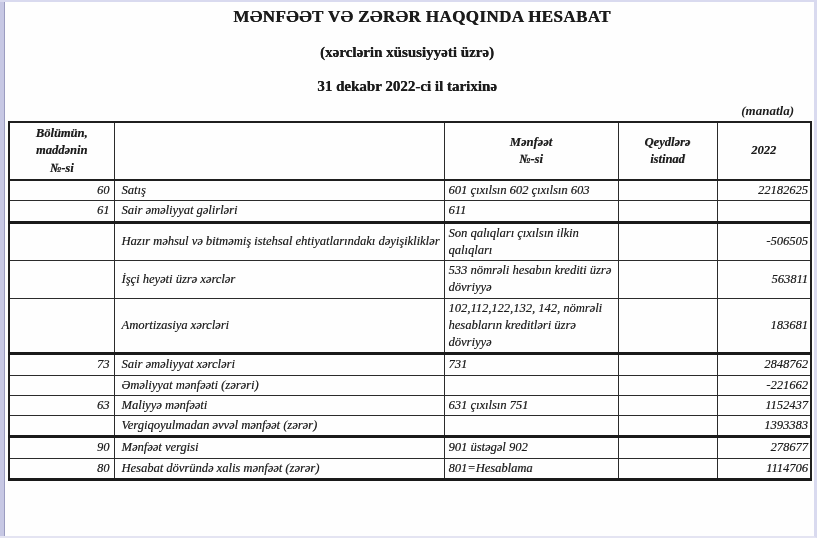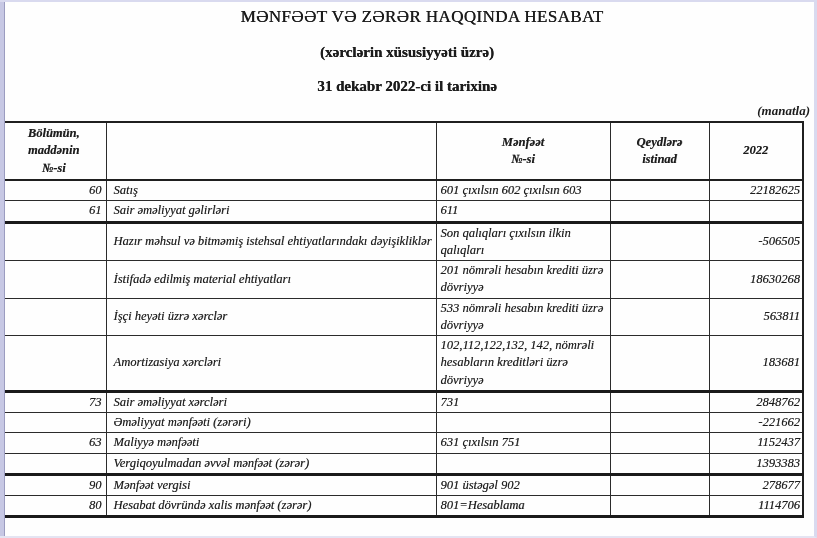--- a/index.html
+++ b/index.html
@@ -15,35 +15,35 @@
     border-top:2px solid #d9daef;
     border-right:3px solid #d9daef;
     border-bottom:2px solid #e4e4f2;
   }
   .scan-edge-left {
     position:absolute; left:0; top:0; width:5px; height:100%;
     background:#c7c8e4; border-right:1px solid #9b9cc0; z-index:5;
   }
   .title-block { text-align:center; padding-top:5px; }
   .title-main {
-    font-size:17px; font-weight:normal; letter-spacing:.4px;
+    font-size:17px; font-weight:bold; letter-spacing:.4px;
     text-shadow:.4px 0 0 #1c1c1c;
     margin-left:30px;
   }
   .title-sub, .title-date {
     font-size:15px; font-weight:bold; margin-top:17px;
     text-shadow:.3px 0 0 #1c1c1c;
   }
   .currency-note {
     text-align:right; font-style:italic; font-weight:bold;
-    font-size:13px; padding-right:4px; margin-top:8px;
+    font-size:13px; padding-right:20px; margin-top:8px;
   }
   table.report {
     border-collapse:collapse; table-layout:fixed;
-    width:802px; margin-left:0; margin-top:2px;
+    width:802px; margin-left:8px; margin-top:2px;
     border:2px solid #1f1f1f;
   }
   .report th, .report td {
     border:1px solid #2b2b2b;
     font-style:italic;
     font-size:12.5px; line-height:1.38;
     padding:1px 4px;
     vertical-align:middle;
     overflow:hidden;
     text-shadow:.3px 0 0 rgba(20,20,20,.55);
@@ -117,27 +117,20 @@
       </tr>
       <tr class="sep-top">
         <td class="cell-no"></td>
         <td class="cell-desc">Hazır məhsul və bitməmiş istehsal ehtiyatlarındakı dəyişikliklər</td>
         <td class="cell-acct">Son qalıqları çıxılsın ilkin qalıqları</td>
         <td class="cell-note"></td>
         <td class="cell-val">-506505</td>
       </tr>
       <tr>
         <td class="cell-no"></td>
-        <td class="cell-desc">İstifadə edilmiş material ehtiyatları</td>
-        <td class="cell-acct">201 nömrəli hesabın krediti üzrə dövriyyə</td>
-        <td class="cell-note"></td>
-        <td class="cell-val">18630268</td>
-      </tr>
-      <tr>
-        <td class="cell-no"></td>
         <td class="cell-desc">İşçi heyəti üzrə xərclər</td>
         <td class="cell-acct">533 nömrəli hesabın krediti üzrə dövriyyə</td>
         <td class="cell-note"></td>
         <td class="cell-val">563811</td>
       </tr>
       <tr>
         <td class="cell-no"></td>
         <td class="cell-desc">Amortizasiya xərcləri</td>
         <td class="cell-acct">102,112,122,132, 142, nömrəli hesabların kreditləri üzrə dövriyyə</td>
         <td class="cell-note"></td>

